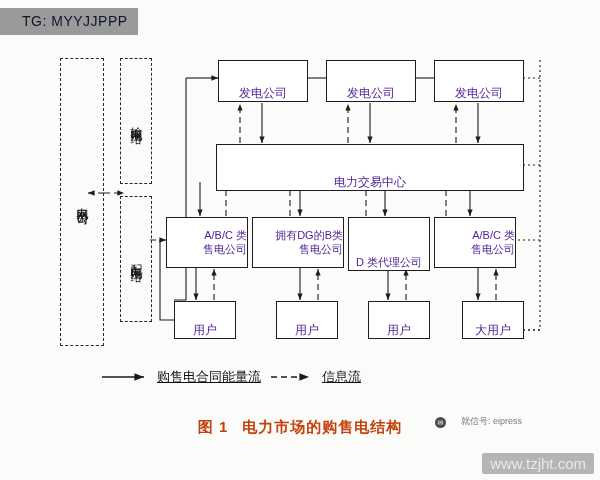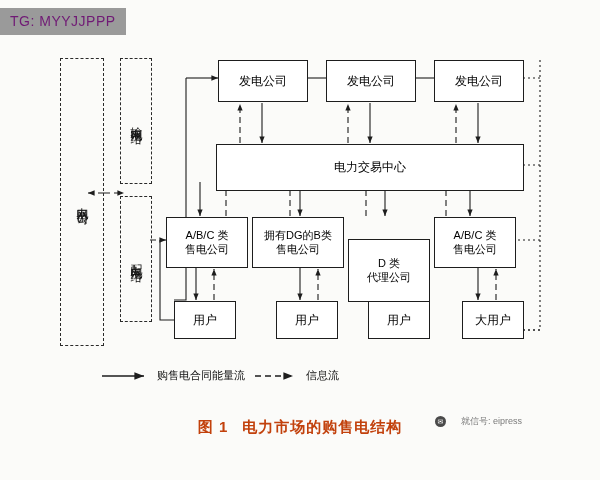--- a/index.html
+++ b/index.html
@@ -7,53 +7,53 @@
     width:600px;height:480px;
     background:#ffffff;
     font-family:"Liberation Sans","DejaVu Sans",sans-serif;
     position:relative;overflow:hidden;
   }
   #stage{position:absolute;left:0;top:0;width:600px;height:480px;background:#fbfbf9;}
 
   
   .tg-tag{
     position:absolute;left:0;top:8px;
-    background:#9a9a9a;color:#701a75;
+    background:#9a9a9a;color:#0f172a;
     font-size:14px;letter-spacing:.5px;
-    padding:5px 10px 6px 10px;
+    padding:5px 10px 6px 22px;
     z-index:40;
   }
 
   
   .url-wm{
     position:absolute;right:6px;bottom:6px;
     color:#e9e9e9;font-size:15px;
     background:rgba(0,0,0,0.28);
     padding:2px 8px;border-radius:2px;
     z-index:40;
   }
   .wechat-wm{
     position:absolute;right:78px;bottom:52px;
-    display:flex;align-items:center;gap:15px;
+    display:flex;align-items:flex-end;gap:15px;
     font-size:9px;color:#7b7b7b;z-index:40;
   }
   .wechat-dot{
     width:11px;height:11px;border-radius:50%;
     background:#4a4a4a;color:#fff;font-size:7px;
     display:flex;align-items:center;justify-content:center;
   }
 
   
   .box{
     position:absolute;
     border:1px solid #1d1d1d;
     background:#ffffff;
-    display:flex;align-items:center;justify-content:center;
+    display:flex;align-items:flex-end;justify-content:center;
     text-align:center;
-    font-size:12px;color:#000000;
+    font-size:12px;color:#4c1d95;
     line-height:1.25;
     box-sizing:border-box;
     z-index:20;
   }
   .box.small{font-size:11px;}
   .dashed-col{
     position:absolute;
     border:1px dashed #2a2a2a;
     background:transparent;
     display:flex;align-items:center;justify-content:center;
@@ -68,21 +68,21 @@
     line-height:1.1;
   }
 
   
   svg.links{position:absolute;left:0;top:0;width:600px;height:480px;z-index:5;}
 
   
   .legend{
     position:absolute;left:100px;top:368px;
     display:flex;align-items:center;gap:8px;
-    font-size:11px;color:#111;z-index:20;
+    font-size:13px;color:#111;z-index:20;text-decoration:underline;
   }
   .legend .item{display:flex;align-items:center;gap:5px;}
   .legend svg{display:block;}
 
   .caption{
     position:absolute;left:0;top:418px;width:600px;
     text-align:center;font-size:15px;font-weight:bold;color:#c2410c;
     letter-spacing:1px;z-index:20;
   }
   .caption .num{margin-right:14px;}
@@ -180,21 +180,21 @@
   </div>
 
   <div class="box small" style="left:166px;top:217px;width:82px;height:51px;flex-direction:column;">
     <span>A/B/C 类</span>
     <span>售电公司</span>
   </div>
   <div class="box small" style="left:252px;top:217px;width:92px;height:51px;flex-direction:column;">
     <span>拥有DG的B类</span>
     <span>售电公司</span>
   </div>
-  <div class="box small" style="left:348px;top:217px;width:82px;height:63px;flex-direction:column;margin-top:22px;">
+  <div class="box small" style="left:348px;top:217px;width:82px;height:54px;">
     <span>D 类</span>
     <span>代理公司</span>
   </div>
   <div class="box small" style="left:434px;top:217px;width:82px;height:51px;flex-direction:column;">
     <span>A/B/C 类</span>
     <span>售电公司</span>
   </div>
 
   <div class="box" style="left:174px;top:301px;width:62px;height:38px;">
     <span>用户</span>
@@ -236,13 +236,14 @@
 
   <div class="caption">
     <span class="num">图 1</span><span>电力市场的购售电结构</span>
   </div>
 
   <div class="wechat-wm">
     <span class="wechat-dot">✉</span>
     <span>就信号: eipress</span>
   </div>
 
+  <div class="url-wm">www.tzjht.com</div>
 </div>
 
 </body></html>

